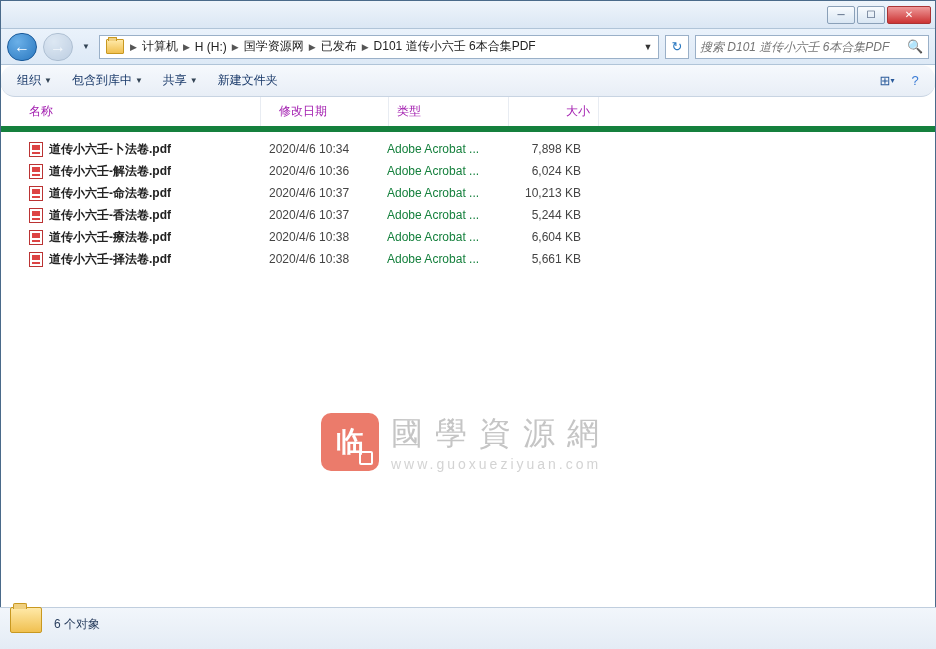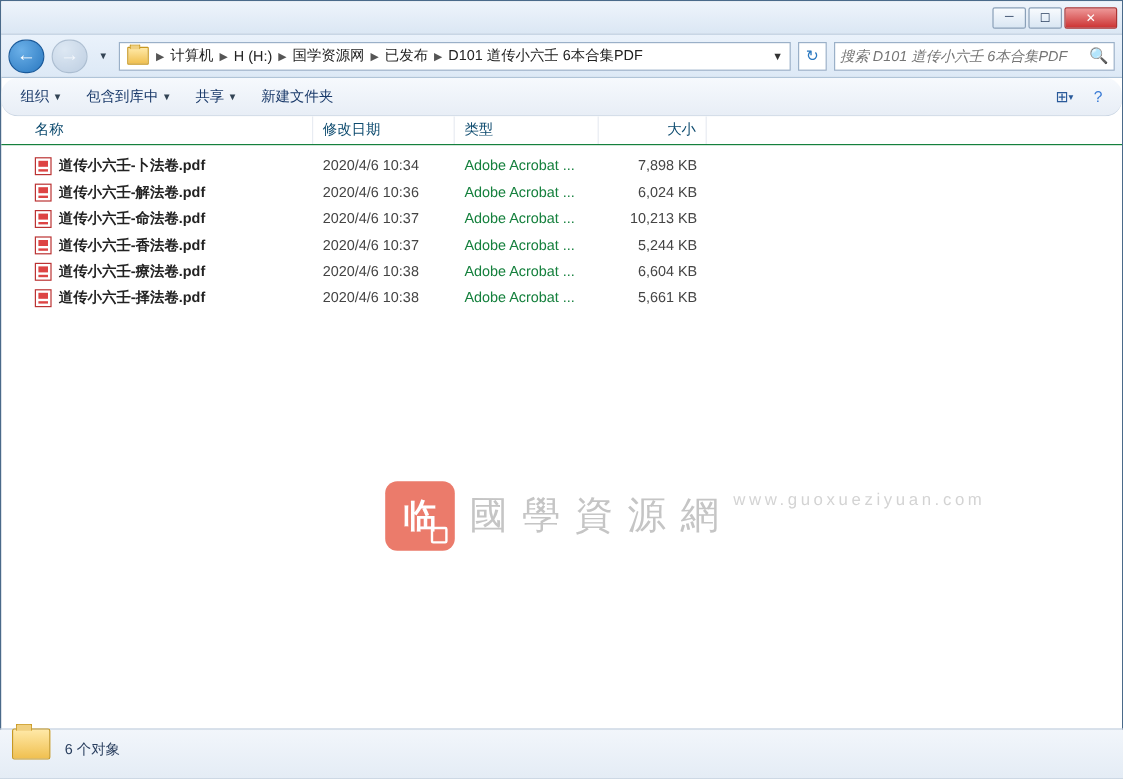--- a/index.html
+++ b/index.html
@@ -32,44 +32,44 @@
 .search-icon { color: #5a8ac0; font-size: 13px; }
 
 
 .toolbar { height: 32px; background: linear-gradient(#f6f9fd, #e8eef6); border-bottom: 1px solid #c8d4e2; display: flex; align-items: center; padding: 0 8px; gap: 4px; font-size: 12px; border-radius: 14px; }
 .tool-item { padding: 4px 8px; color: #1a3a6a; cursor: pointer; display: flex; align-items: center; gap: 3px; border-radius: 2px; }
 .tool-item .dd { font-size: 8px; color: #345; }
 .tool-spacer { flex: 1; }
 .tool-icon-btn { width: 24px; height: 24px; display: flex; align-items: center; justify-content: center; color: #2a5a9a; cursor: pointer; font-size: 13px; }
 
 
-.col-header { height: 24px; display: flex; align-items: center; border-bottom: 1px solid #15803d; font-size: 12px; color: #0c4a6e; }
+.col-header { height: 35px; display: flex; align-items: center; border-bottom: 6px solid #15803d; font-size: 12px; color: #a21caf; }
 .col { padding: 0 8px; border-right: 1px solid #e8ecf2; height: 100%; display: flex; align-items: center; cursor: pointer; }
 .col-name { width: 260px; padding-left: 28px; }
-.col-date { width: 118px; }
+.col-date { width: 118px; margin-left: 10px; }
 .col-type { width: 120px; }
 .col-size { width: 90px; justify-content: flex-end; }
 
 
 .file-list { padding: 6px 0; position: relative; }
 .file-row { height: 22px; display: flex; align-items: center; font-size: 12px; color: #222; padding: 0; }
 .cell-name { width: 260px; display: flex; align-items: center; gap: 6px; padding-left: 28px; font-weight: bold; }
 .cell-date { width: 118px; padding-left: 8px; color: #444; }
 .cell-type { width: 120px; padding-left: 8px; color: #15803d; }
 .cell-size { width: 90px; text-align: right; padding-right: 8px; color: #444; }
 
 .pdf-icon { width: 14px; height: 15px; background: #fff; border: 1px solid #b33; position: relative; flex-shrink: 0; }
 .pdf-icon::before { content: ''; position: absolute; top: 2px; left: 2px; right: 2px; height: 5px; background: #d44; }
 .pdf-icon::after { content: ''; position: absolute; bottom: 2px; left: 2px; right: 2px; height: 2px; background: #d44; }
 
 
 .watermark { position: absolute; top: 280px; left: 320px; display: flex; align-items: center; gap: 12px; opacity: .85; pointer-events: none; }
 .wm-logo { width: 58px; height: 58px; background: #e86452; border-radius: 10px; display: flex; align-items: center; justify-content: center; color: #fff; font-size: 28px; font-weight: bold; position: relative; }
 .wm-logo::after { content: ''; position: absolute; bottom: 6px; right: 6px; width: 10px; height: 10px; border: 2px solid #fff; border-radius: 2px; }
-.wm-text { display: flex; flex-direction: row; }
+.wm-text { display: flex; flex-direction: column; }
 .wm-title { font-size: 32px; color: #bbb; letter-spacing: 12px; font-weight: 500; }
 .wm-url { font-size: 14px; color: #ccc; letter-spacing: 3px; }
 
 
 .statusbar { position: absolute; bottom: 0; left: 0; right: 0; height: 42px; background: linear-gradient(#f2f6fb, #e4ecf5); border-top: 1px solid #c0cede; display: flex; align-items: flex-end; padding: 16px 10px; gap: 12px; }
 .status-folder { width: 32px; height: 26px; background: linear-gradient(#ffe9a8, #f0c050); border: 1px solid #c89820; border-radius: 2px; position: relative; }
 .status-folder::before { content: ''; position: absolute; top: -5px; left: 2px; width: 12px; height: 5px; background: #f0d080; border: 1px solid #c89820; border-bottom: none; border-radius: 2px 2px 0 0; }
 .status-text { font-size: 12px; color: #2a3f5f; }
 </style>
 </head>

